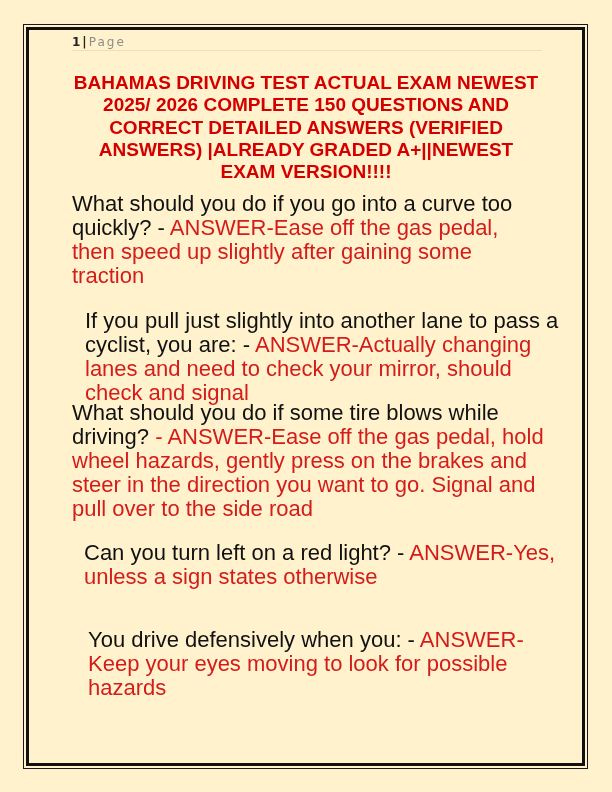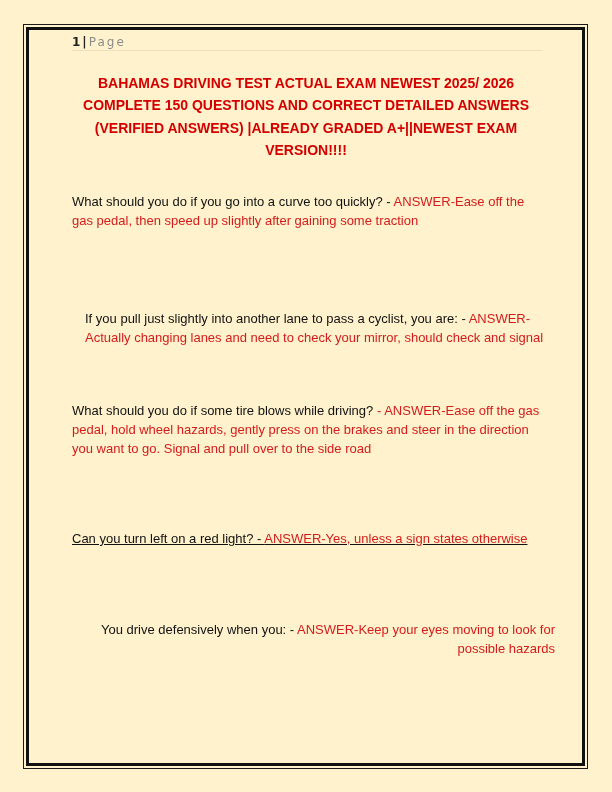--- a/index.html
+++ b/index.html
@@ -58,32 +58,32 @@
       letter-spacing: 2px;
     }
     .title {
       position: absolute;
       left: 72px;
       top: 72px;
       width: 468px;
       text-align: center;
       color: #d40000;
       font-weight: bold;
-      font-size: 14px;
+      font-size: 19px;
       line-height: 22.3px;
     }
     .content {
       position: absolute;
       left: 72px;
       top: 192px;
       width: 475px;
     }
     .qa {
-      font-size: 13px;
-      line-height: 19px;
+      font-size: 22px;
+      line-height: 24px;
       color: #111;
       position: absolute;
       left: 0;
       width: 475px;
     }
     .qa .answer {
       color: #d41c1c;
     }
   </style>
 </head>
@@ -101,19 +101,19 @@
 <div class="content">
   <p class="qa" style="top:0; margin:0;">
     <span>What should you do if you go into a curve too quickly? - </span><span class="answer">ANSWER-Ease off the gas pedal, then speed up slightly after gaining some traction</span>
   </p>
   <p class="qa" style="top:104px; margin:13px;">
     <span>If you pull just slightly into another lane to pass a cyclist, you are: - </span><span class="answer">ANSWER-Actually changing lanes and need to check your mirror, should check and signal</span>
   </p>
   <p class="qa" style="top:209px; margin:0;">
     <span>What should you do if some tire blows while driving? </span><span class="answer">- ANSWER-Ease off the gas pedal, hold wheel hazards, gently press on the brakes and steer in the direction you want to go. Signal and pull over to the side road</span>
   </p>
-  <p class="qa" style="top:337px; margin:0;text-decoration:underline;">
+  <p class="qa" style="top:337px; margin:12px;">
     <span>Can you turn left on a red light? - </span><span class="answer">ANSWER-Yes, unless a sign states otherwise</span>
   </p>
-  <p class="qa" style="top:420px; margin:8px;text-align:right;">
+  <p class="qa" style="top:420px; margin:16px;">
     <span>You drive defensively when you: - </span><span class="answer">ANSWER-Keep your eyes moving to look for possible hazards</span>
   </p>
 </div>
 
 </body></html>

